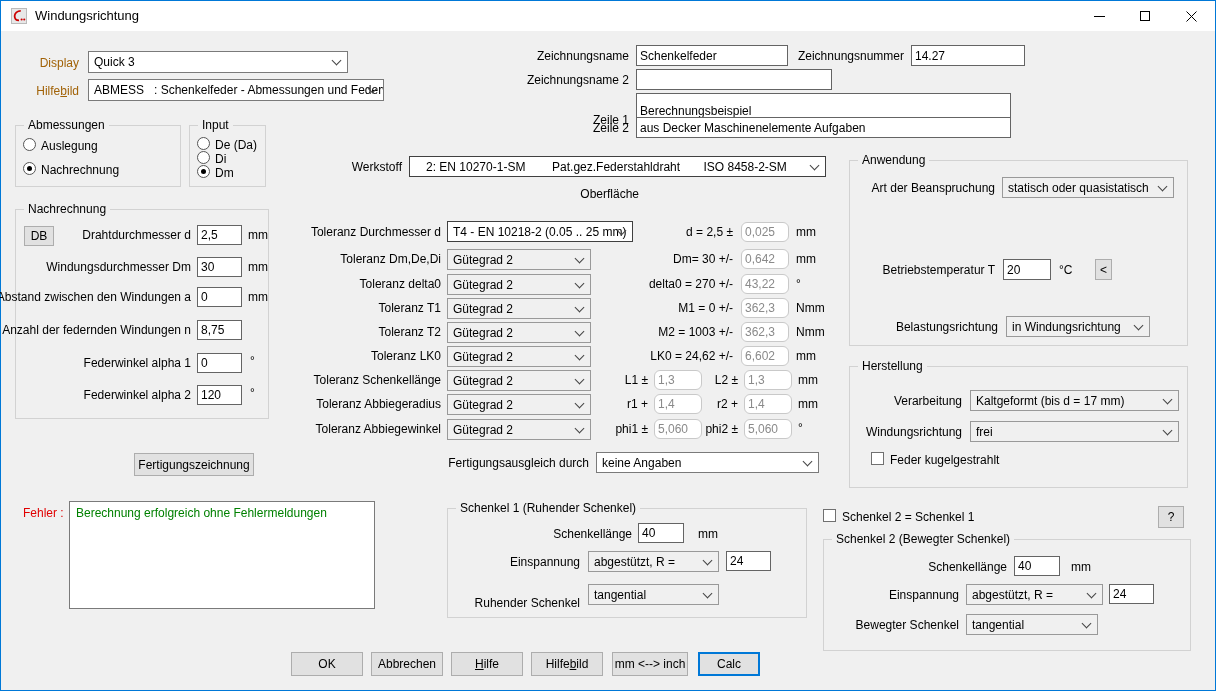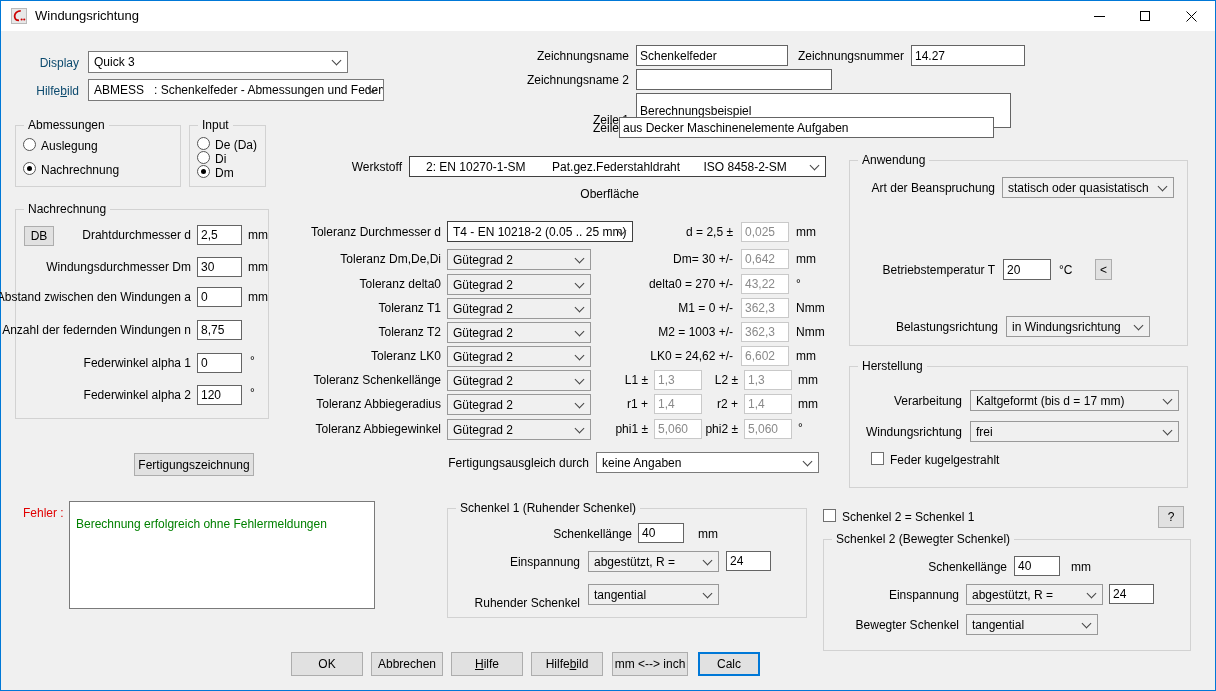--- a/index.html
+++ b/index.html
@@ -13,43 +13,43 @@
   .app-icon { position: absolute; left: 10px; top: 7px; width: 16px; height: 16px; background:#e8e8e8; border:1px solid #bbb; }
   .title-text { position: absolute; left: 34px; top: 0; line-height: 30px; font-size: 13px; white-space: nowrap; }
   .cap { position: absolute; top: 1px; width: 46px; height: 28px; display: flex; align-items: center; justify-content: center; }
   .cap-min { right: 93px; } .cap-max { right: 47px; } .cap-close { right: 1px; }
   .glyph-min { width: 11px; height: 1px; background: #000; }
   .glyph-max { width: 10px; height: 10px; border: 1px solid #000; }
 
   
   .lbl { position: absolute; white-space: nowrap; }
   .lbl-r { text-align: right; }
-  .magenta { color: #0c4a6e; margin-left: 19px; }
+  .magenta { color: #a16207; margin-left: 19px; }
   .red { color: #e00000; }
   .inp { position: absolute; background: #fff; border: 1px solid #646464; font-family: "Liberation Sans", sans-serif;
          font-size: 12px; padding: 1px 3px; color: #000; }
-  .inp.dis { border-color: #c9c9c9; color: #8a8a8a; }
+  .inp.dis { border-color: #c9c9c9; color: #8a8a8a; border-radius: 6px; }
   .cbo { position: absolute; border: 1px solid #999; background: #f0f0f0; display: flex; align-items: center;
          padding-left: 5px; overflow: hidden; }
   .cbo.white { background: #fff; border-color: #7a7a7a; }
   .cbo.dark  { background: #fff; border-color: #404040; }
   .cbo-txt { white-space: pre; font-size: 12px; flex: 1 1 auto; }
   .chev { position: absolute; right: 7px; top: 50%; width: 7px; height: 7px; margin-top: -5px; }
   .chev::before { content: ''; display: block; width: 6px; height: 6px;
                   border-right: 1px solid #444; border-bottom: 1px solid #444; transform: rotate(45deg); }
   .grp { position: absolute; border: 1px solid #d2d2d2; }
   .grp-title { position: absolute; top: -8px; left: 8px; background: #f0f0f0; padding: 0 4px; white-space: nowrap; }
   .btn { position: absolute; background: #e1e1e1; border: 1px solid #adadad; font-size: 12px;
          display: flex; align-items: center; justify-content: center; white-space: nowrap; cursor: default; }
   .btn.primary { border: 2px solid #0078d7; }
   .radio { position: absolute; width: 13px; height: 13px; border: 1px solid #555; border-radius: 50%; background: #fff; }
   .radio.sel::after { content: ''; position: absolute; left: 3px; top: 3px; width: 5px; height: 5px;
                       border-radius: 50%; background: #000; }
   .chk { position: absolute; width: 13px; height: 13px; border: 1px solid #707070; background: #fff; }
-  .errbox { position: absolute; background: #fff; border: 1px solid #7a7a7a; padding: 15px 6px;
+  .errbox { position: absolute; background: #fff; border: 1px solid #7a7a7a; padding: 4px 6px;
             color: #008000; font-size: 12px; }
   .u { text-decoration: underline; }
 </style>
 </head>
 <body>
 
 <div class="win">
 
   <div class="titlebar">
     <div class="app-icon">
@@ -86,21 +86,21 @@
 
   <div class="lbl lbl-r" style="right:586px; top:48px;">Zeichnungsname</div>
   <input class="inp" style="left: 635px; top: 44px; width: 152px; height: 21px;" value="Schenkelfeder">
   <div class="lbl lbl-r" style="right:311px; top:48px;">Zeichnungsnummer</div>
   <input class="inp" style="left: 910px; top: 44px; width: 114px; height: 21px;" value="14.27">
   <div class="lbl lbl-r" style="right:586px; top:72px;">Zeichnungsname 2</div>
   <input class="inp" style="left: 635px; top: 68px; width: 196px; height: 21px;" value="">
   <div class="lbl lbl-r" style="right:586px; top:112px;">Zeile 1</div>
   <input class="inp" style="left: 635px; top: 92px; width: 375px; height: 35px;" value="Berechnungsbeispiel">
   <div class="lbl lbl-r" style="right:586px; top:120px;">Zeile 2</div>
-  <input class="inp" style="left: 618px; top: 116px; width: 375px; height: 21px;" value="aus Decker Maschinenelemente Aufgaben">
+  <input class="inp" style="left: 635px; top: 116px; width: 375px; height: 21px;" value="aus Decker Maschinenelemente Aufgaben">
 
   <div class="grp" style="left:14px; top:124px; width:166px; height:62px;">
     <div class="grp-title">Abmessungen</div>
   </div>
   <div class="radio" style="left:22px; top:137px;"></div>
   <div class="lbl" style="left:40px; top:138px;">Auslegung</div>
   <div class="radio sel" style="left:22px; top:161px;"></div>
   <div class="lbl" style="left:40px; top:162px;">Nachrechnung</div>
 
   <div class="grp" style="left:188px; top:124px; width:77px; height:62px;">

